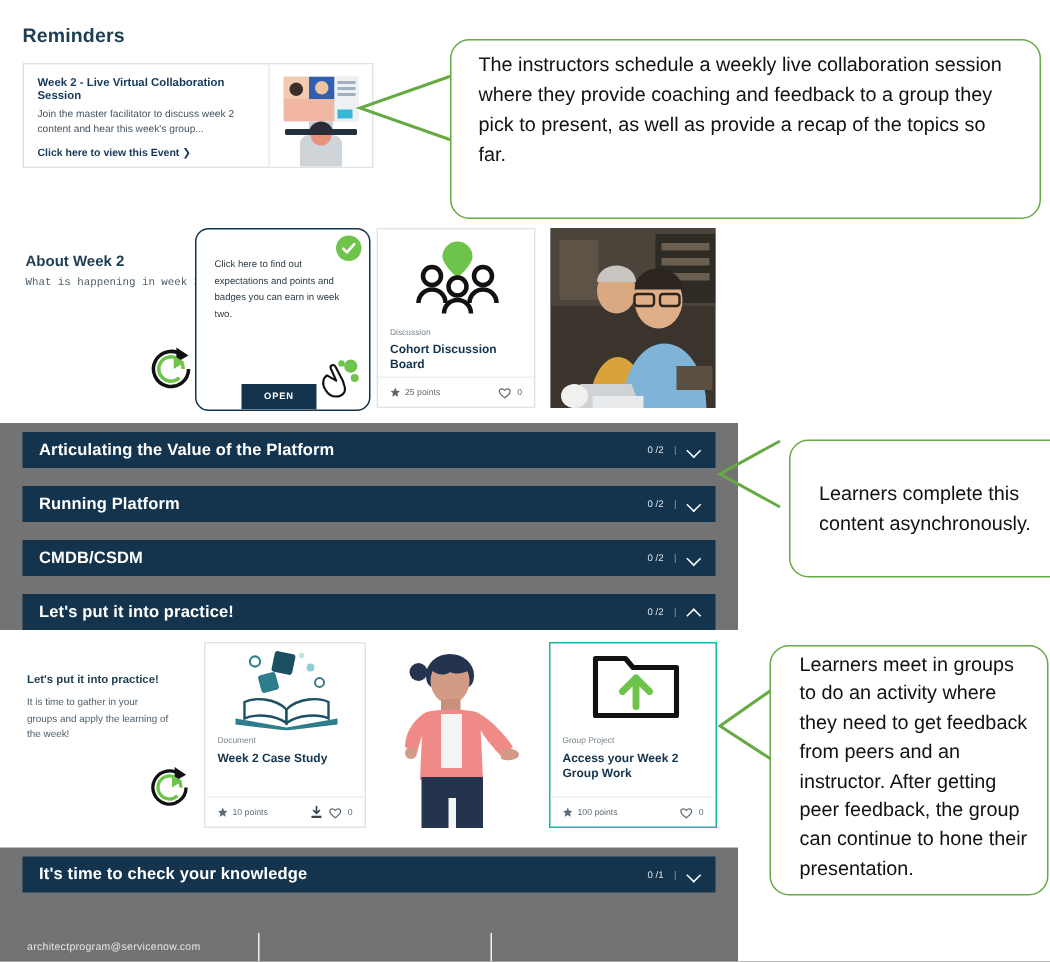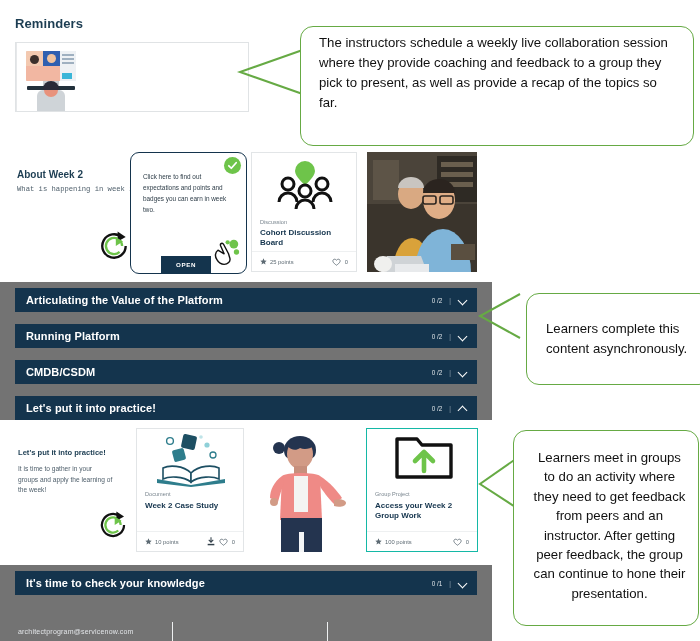--- a/index.html
+++ b/index.html
@@ -147,33 +147,38 @@
   
   .callout{
     position:absolute;background:#ffffff;border:1.6px solid #66aa44;border-radius:13px;
     box-sizing:border-box;color:#111111;
   }
   .callout p{margin:0;}
   #callout-1{left:300px;top:26px;width:394px;height:120px;padding:6px 18px 0 18px;}
   #callout-1 p{font-size:13.2px;line-height:1.52;}
   #callout-2{left:513px;top:293px;width:186px;height:92px;padding:25px 0 0 19px;margin-left:13px;}
   #callout-2 p{font-size:13.2px;line-height:1.5;}
-  #callout-3{left:513px;top:430px;width:186px;height:196px;padding:17px 12px 0 19px;text-align:center;}
+  #callout-3{left:513px;top:430px;width:186px;height:167px;padding:2px 12px 0 19px;}
   #callout-3 p{font-size:13.2px;line-height:1.47;}
   .tail{position:absolute;overflow:visible;}
 </style>
 </head>
 <body>
 
 <div id="lms-page">
 
   <div id="reminders-section">
     <div id="reminders-title">Reminders</div>
 
     <div id="reminder-card">
+      <div id="reminder-text-col">
+        <div id="reminder-title">Week 2 - Live Virtual Collaboration Session</div>
+        <div id="reminder-desc">Join the master facilitator to discuss week 2 content and hear this week's group...</div>
+        <span id="reminder-link">Click here to view this Event ❯</span>
+      </div>
       <div id="reminder-thumb">
         <div class="mon-screen">
           <div class="mon-tile" style="left:0;top:0;width:17px;height:15px;background:#f3c9b0;"></div>
           <div class="mon-tile" style="left:17px;top:0;width:17px;height:15px;background:#2f5fb0;"></div>
           <div class="mon-tile" style="left:0;top:15px;width:34px;height:15px;background:#f2b7a2;"></div>
           <div class="mon-tile" style="left:34px;top:0;width:16px;height:30px;background:#eef1f4;"></div>
           <div class="mon-tile" style="left:36px;top:3px;width:12px;height:2px;background:#9fb0c0;"></div>
           <div class="mon-tile" style="left:36px;top:7px;width:12px;height:2px;background:#9fb0c0;"></div>
           <div class="mon-tile" style="left:36px;top:11px;width:12px;height:2px;background:#9fb0c0;"></div>
           <div class="mon-tile" style="left:36px;top:22px;width:10px;height:6px;background:#3ab6d8;"></div>

